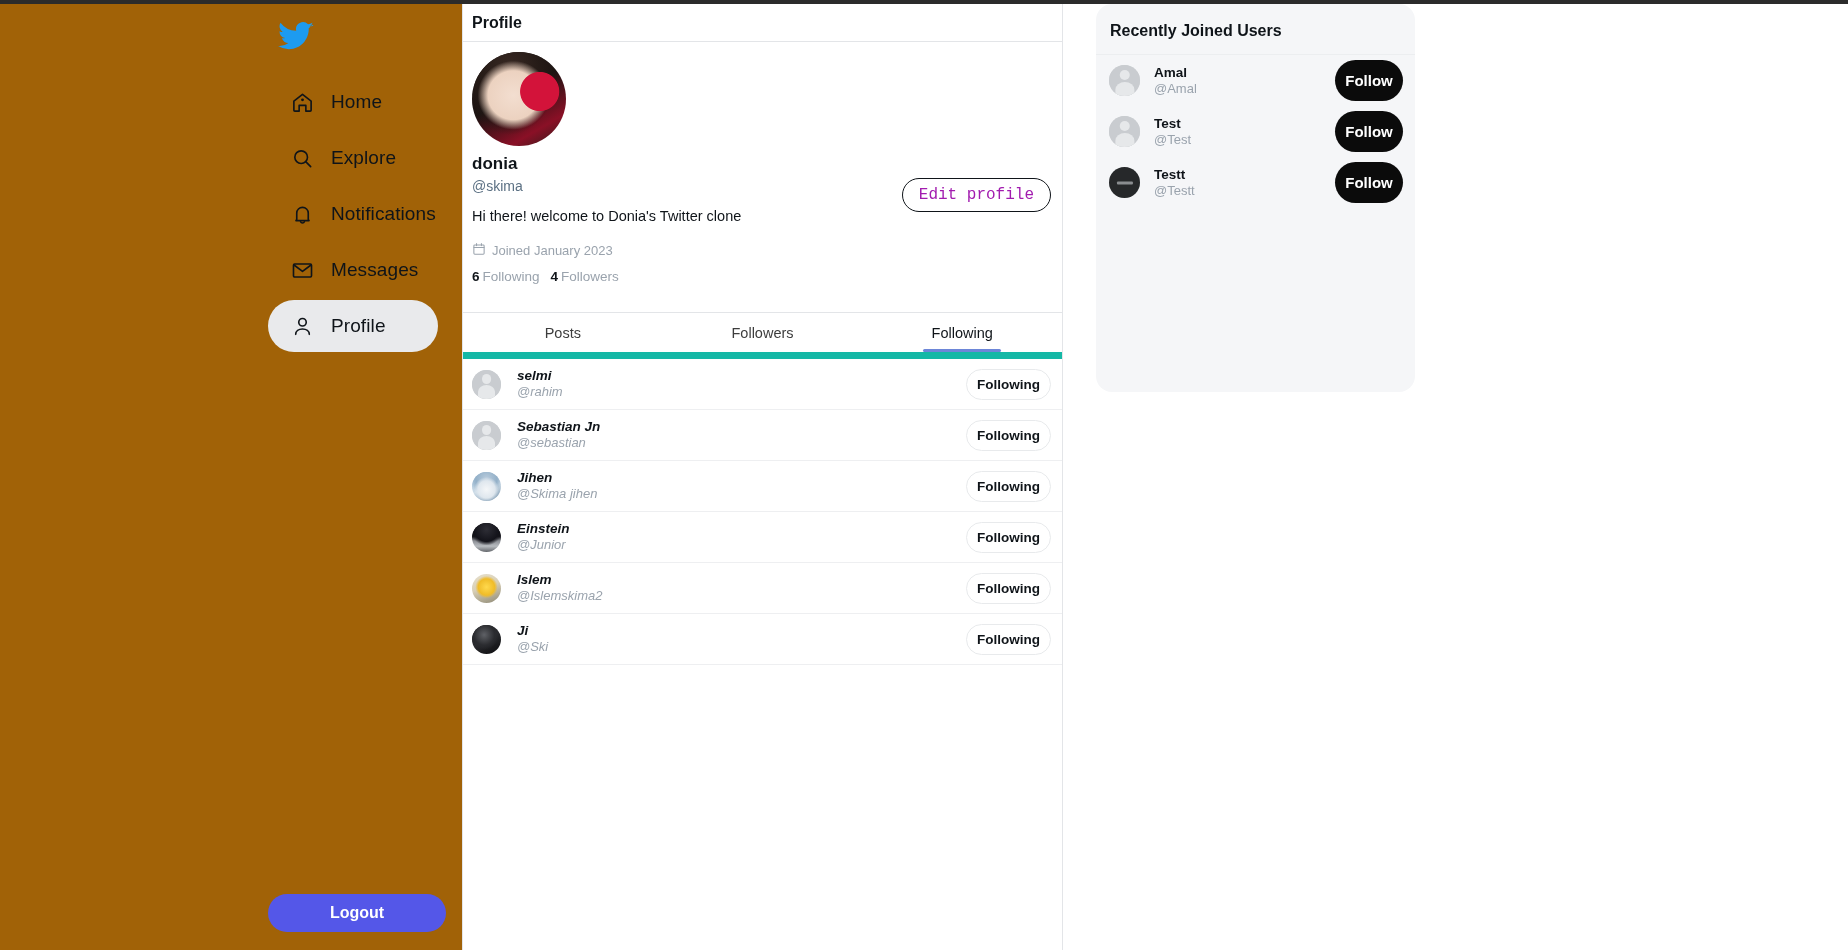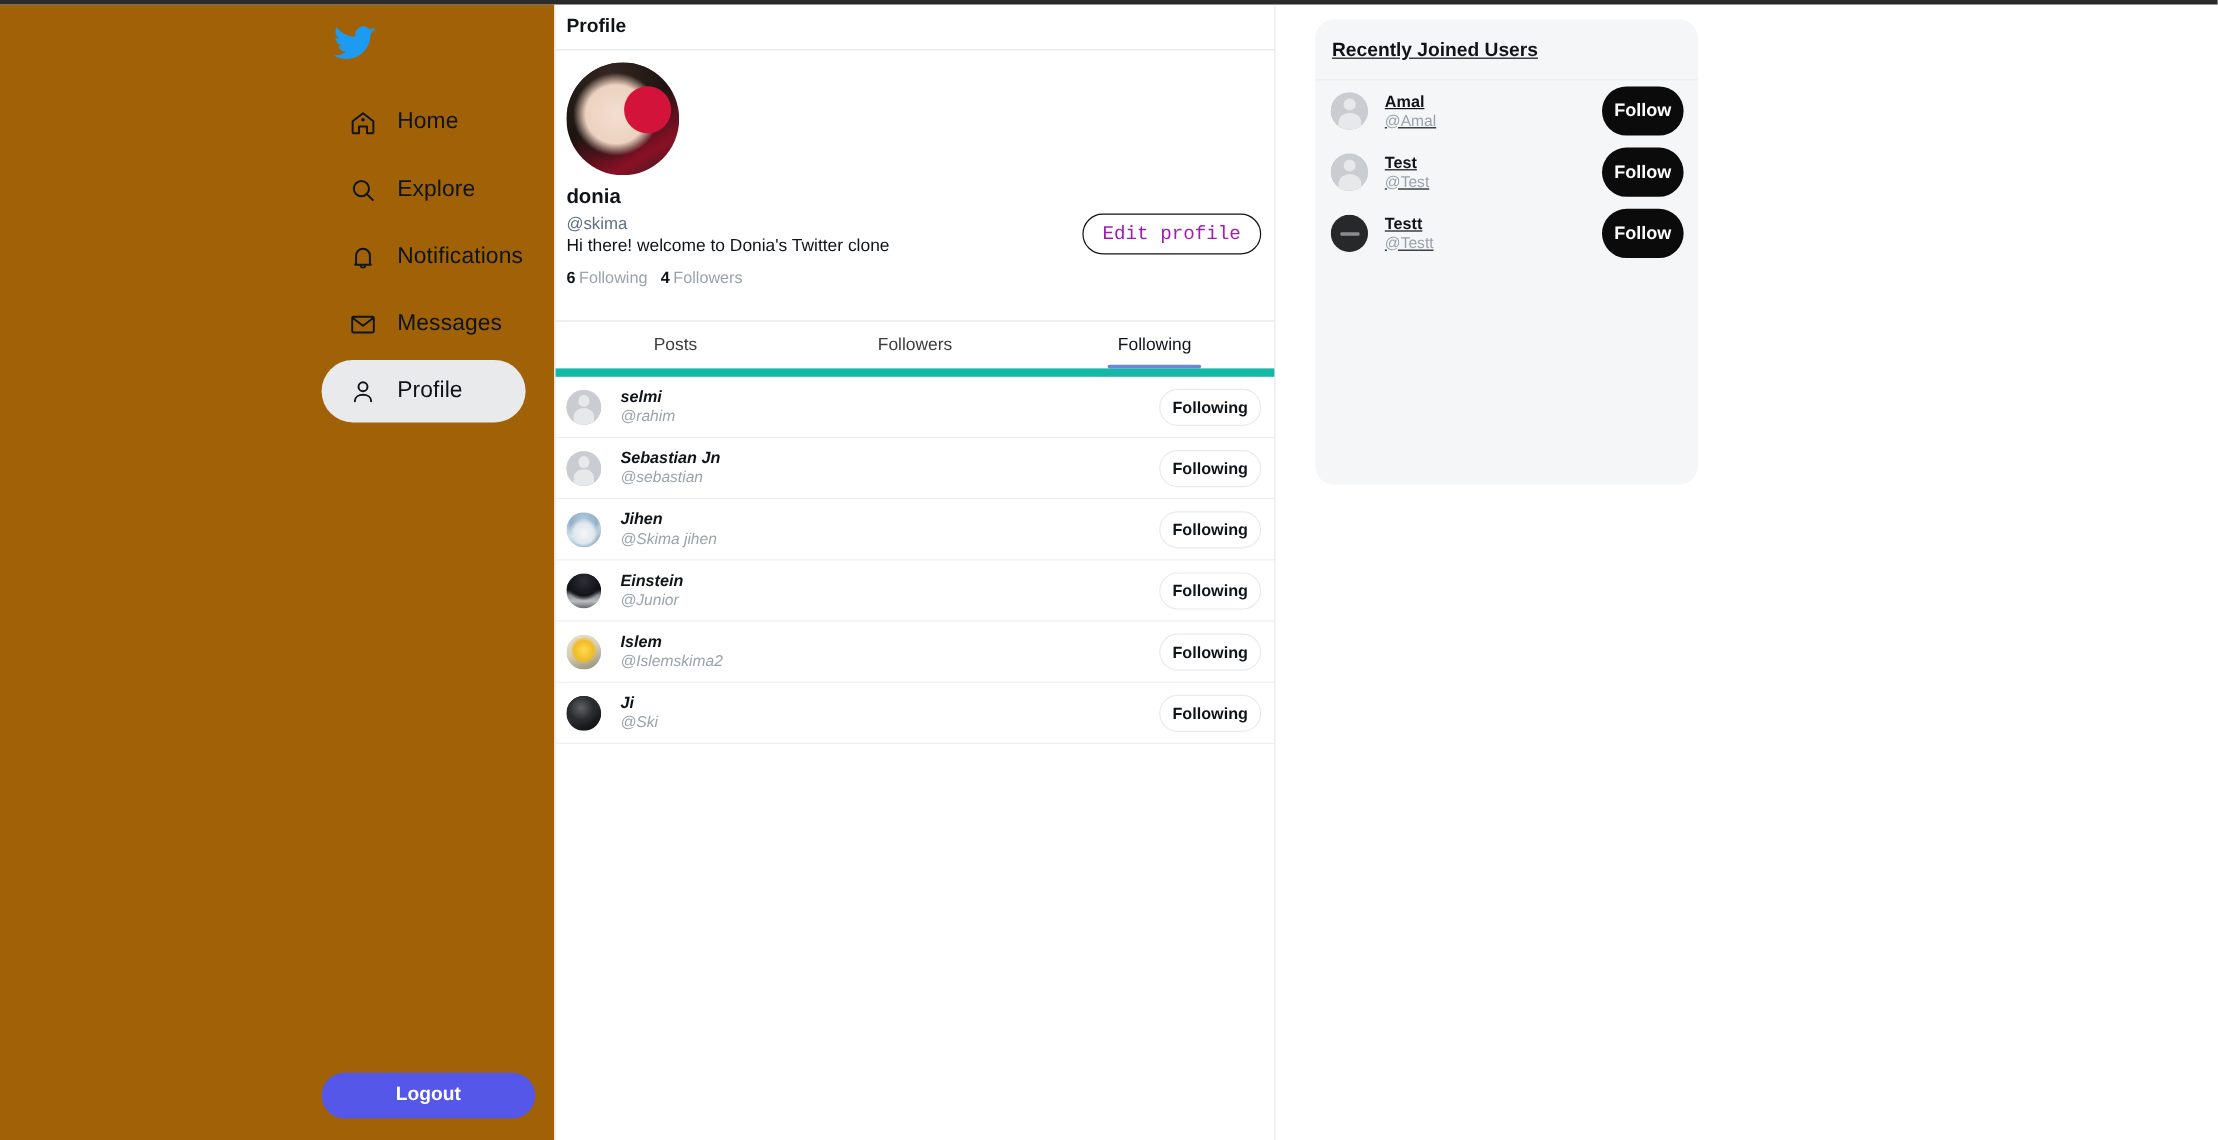--- a/index.html
+++ b/index.html
@@ -130,21 +130,21 @@
     color: #0f1419;
     line-height: 20px;
   }
   .profile-handle {
     margin-top: 3px;
     font-size: 14px;
     color: #5b7083;
     line-height: 18px;
   }
   .profile-bio {
-    margin-top: 1px;
+    margin-top: 12px;
     font-size: 14.5px;
     color: #0f1419;
     line-height: 18px;
   }
   .profile-joined {
     margin-top: 17px;
     display: flex;
     align-items: center;
     gap: 6px;
     font-size: 13px;
@@ -258,28 +258,27 @@
   .right-col {
     position: absolute;
     top: 0;
     left: 1063px;
     width: 785px;
     height: 946px;
     background: #ffffff;
   }
   .suggestion-card {
     position: absolute;
-    top: 12px;
+    top: 0;
     left: 33px;
     width: 319px;
     height: 388px;
     background: #f5f6f8;
     border-radius: 16px;
     overflow: hidden;
-    text-decoration: underline;
   }
   .suggestion-card .card-title {
     font-size: 16px;
     font-weight: bold;
     color: #0f1419;
     padding: 18px 0 14px 14px;
     border-bottom: 1px solid #eceef0;
   }
   .suggest-row {
     position: relative;
@@ -473,20 +472,31 @@
 
     <section class="profile-card">
       <div class="profile-avatar">
         <div class="art-donia"></div>
       </div>
 
       <div class="profile-name">donia</div>
       <div class="profile-handle">@skima</div>
       <div class="profile-bio">Hi there! welcome to Donia's Twitter clone</div>
 
+      <div class="profile-joined">
+        <span>
+          <svg viewBox="0 0 24 24" width="14" height="14" fill="none" stroke="#9aa3ad" stroke-width="1.8" stroke-linecap="round" stroke-linejoin="round">
+            <rect x="3.2" y="5" width="17.6" height="16" rx="1.6"></rect>
+            <line x1="3.4" y1="9.4" x2="20.6" y2="9.4"></line>
+            <line x1="7.8" y1="2.8" x2="7.8" y2="6.2"></line>
+            <line x1="16.2" y1="2.8" x2="16.2" y2="6.2"></line>
+          </svg>
+        </span>
+        <span>Joined January 2023</span>
+      </div>
 
       <div class="profile-stats">
         <span>
           <span class="num">6</span><span>Following</span>
         </span>
         <span>
           <span class="num">4</span><span>Followers</span>
         </span>
       </div>
 

